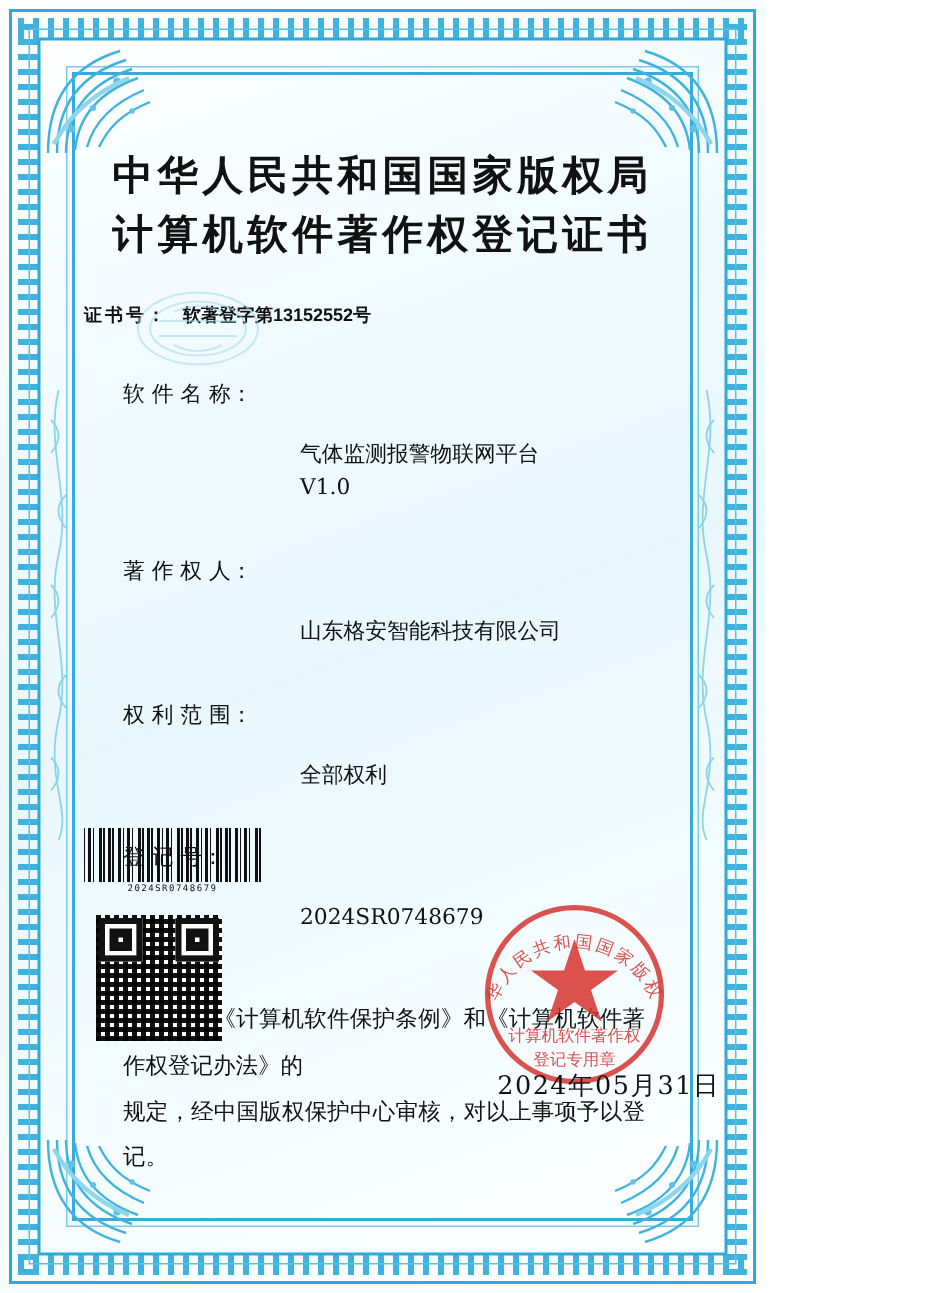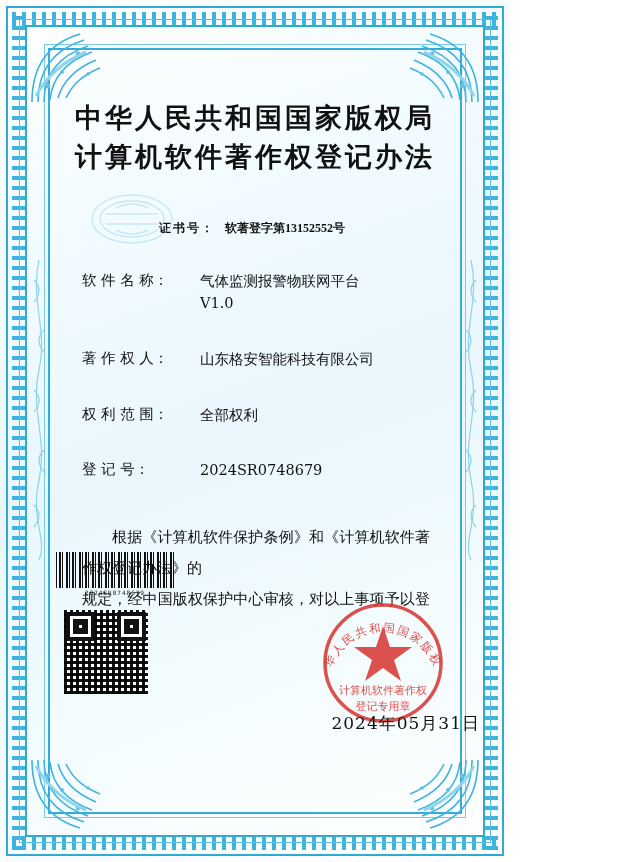--- a/index.html
+++ b/index.html
@@ -108,26 +108,26 @@
   .title-line {
     font-family: "DejaVu Serif", "Liberation Serif", serif;
     font-size: 27px;
     font-weight: bold;
     letter-spacing: 3px;
     color: #111111;
     line-height: 1.45;
   }
 
   .cert-no {
-    margin-top: 44px;
-    text-align: center;
+    margin-top: 26px;
+    text-align: left;
     padding-right: 6px;
     font-size: 12px;
     color: #111;
-    font-family: Liberation Serif, serif;
+    font-family: Liberation Sans, sans-serif;
     font-weight: bold;
   }
   .cert-no .cno-label { letter-spacing: 2px; margin-right: 10px; }
   .cert-no .cno-value { font-weight: bold; }
 
   .field {
     display: flex;
     align-items: flex-start;
     margin-top: 26px;
     padding-left: 26px;
@@ -138,20 +138,21 @@
   .field .lbl {
     width: 118px;
     flex: 0 0 118px;
     letter-spacing: 0px;
     white-space: pre;
   }
   .field .val {
     flex: 1;
     line-height: 1.5;
     white-space: pre-line;
+    margin-top: 40px;
   }
   .field.gap-big { margin-top: 34px; }
   .field.gap-huge { margin-top: 84px; }
 
   .statement {
     margin-top: 40px;
     padding: 0 24px 0 26px;
     font-family: "DejaVu Serif", "Liberation Serif", serif;
     font-size: 15px;
     color: #111;
@@ -350,21 +351,21 @@
           <path d="M20 30 h52"></path>
           <path d="M20 40 h52"></path>
           <path d="M30 24 q16 -8 32 0"></path>
           <path d="M30 46 q16 8 32 0"></path>
         </g>
       </svg>
     </div>
 
     <div class="title-block">
       <div class="title-line">中华人民共和国国家版权局</div>
-      <div class="title-line">计算机软件著作权登记办法</div>
+      <div class="title-line">计算机软件著作权登记证书</div>
     </div>
 
     <div class="cert-no">
       <span class="cno-label">证书号：</span><span class="cno-value">软著登字第13152552号</span>
     </div>
 
     <div class="field gap-big">
       <div class="lbl">软 件 名 称：</div>
       <div class="val">气体监测报警物联网平台
 V1.0</div>

